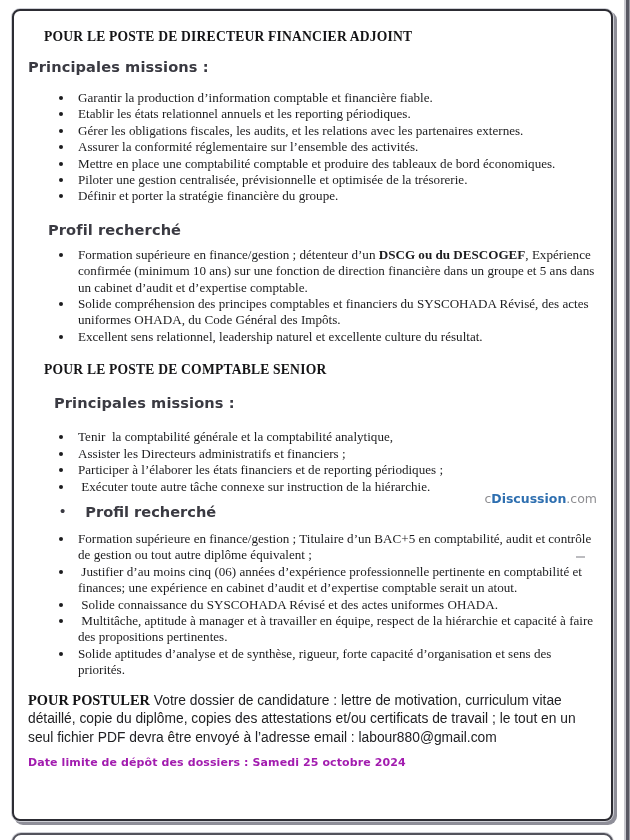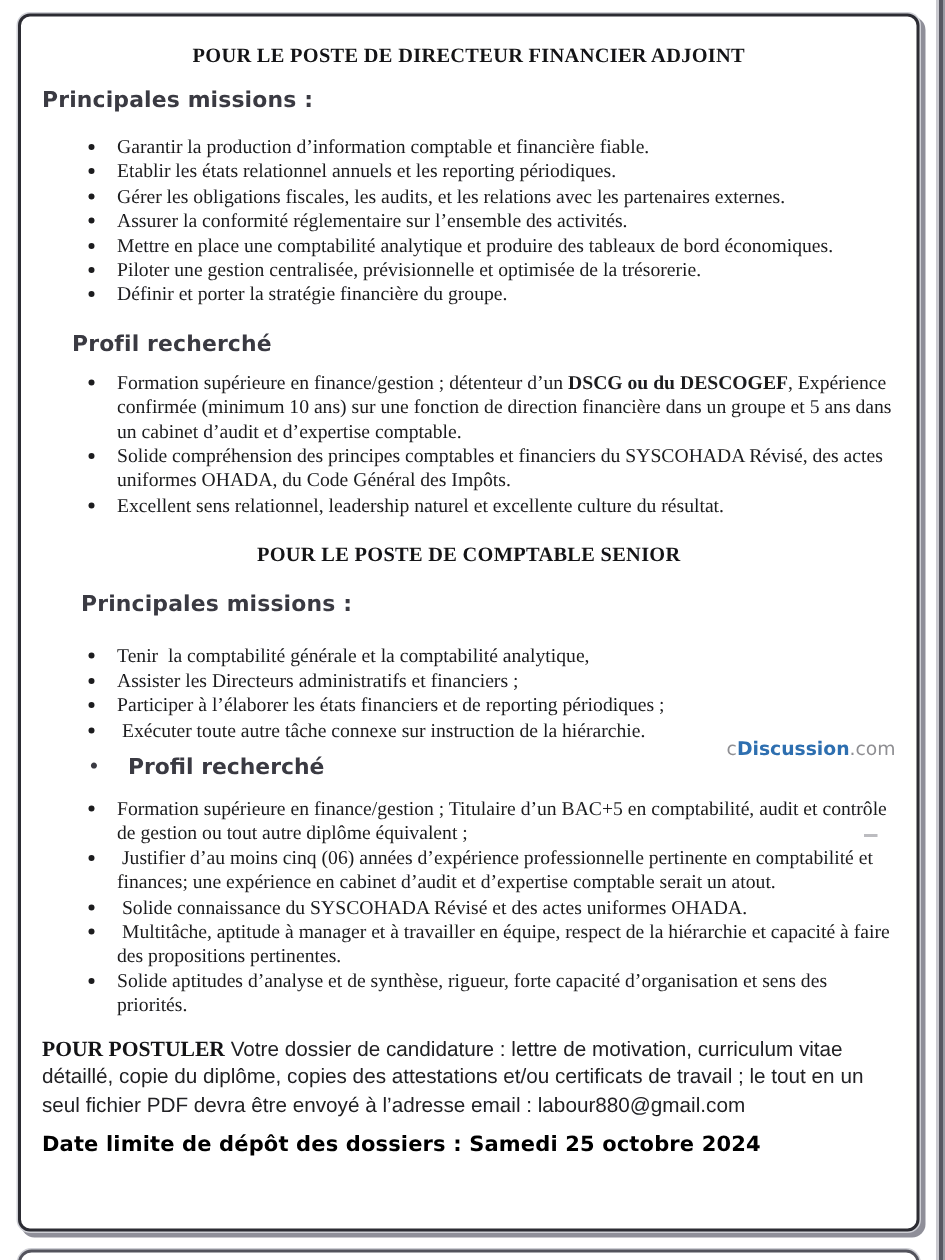--- a/index.html
+++ b/index.html
@@ -37,21 +37,21 @@
     font-size:27px;letter-spacing:1px;color:#f7d0a6;
   }
   .wm-disc{
     position:absolute;right:14px;top:452px;z-index:2;
     font-family:"DejaVu Sans", sans-serif;font-size:12.5px;color:#8e8e92;margin-top:28px;
   }
   .wm-disc .blue{color:#2e6fb0;font-weight:600;}
   .content{position:relative;z-index:1;}
   
   .intro{margin:2px 0 0;font-size:13.2px;line-height:16.5px;white-space:pre-wrap;}
-  .serif-head{margin:14px 16px 0;font-size:13.6px;font-weight:bold;letter-spacing:0.2px;color:#141416;text-align:center;}
+  .serif-head{margin:14px 16px 0;font-size:13.6px;font-weight:bold;letter-spacing:0.2px;color:#141416;}
   .sans-head{
     margin:13px 0 0;font-family:"DejaVu Sans", sans-serif;
     font-size:14.6px;font-weight:bold;color:#3a3a42;letter-spacing:0.1px;
   }
   .indent{margin-left:26px;}
   ul.bullets{margin:15px 0 0;padding-left:46px;list-style:disc;}
   ul.bullets li{
     font-size:13.1px;line-height:16.4px;padding-left:4px;margin:0;
     white-space:pre-wrap;color:#1c1c1e;
   }
@@ -65,42 +65,42 @@
   }
   .bullet-head::before{content:"\2022";font-family:"Liberation Serif",serif;
     font-size:15px;margin-right:20px;position:relative;top:-1px;}
   .apply{
     margin:12px 0 0;font-family:"Liberation Sans", sans-serif;
     font-size:13.8px;line-height:18.5px;color:#212124;white-space:pre-wrap;
   }
   .apply .lead{font-family:"Liberation Serif", serif;font-size:14.4px;font-weight:bold;color:#141416;}
   .deadline{
     margin:9px 0 0;font-family:"DejaVu Sans", sans-serif;
-    font-size:14px;font-weight:bold;color:#000000;letter-spacing:0.1px;
+    font-size:11px;font-weight:bold;color:#a21caf;letter-spacing:0.1px;
   }
 </style>
 </head>
 <body>
 
 <div class="main-box">
   <div class="wm-disc"><span>c</span><span class="blue">Discussion</span><span>.com</span></div>
 
   <div class="content">
 
 
     <h2 class="serif-head">POUR LE POSTE DE DIRECTEUR FINANCIER ADJOINT</h2>
 
     <h3 class="sans-head">Principales missions :</h3>
 
     <ul class="bullets">
       <li>Garantir la production d’information comptable et financière fiable.</li>
       <li>Etablir les états relationnel annuels et les reporting périodiques.</li>
       <li>Gérer les obligations fiscales, les audits, et les relations avec les partenaires externes.</li>
       <li>Assurer la conformité réglementaire sur l’ensemble des activités.</li>
-      <li><span class="blk">Mettre en place une comptabilité analytique et produire des tableaux de bord économiques.</span></li>
+      <li><span class="blk">Mettre en place une comptabilité comptable et produire des tableaux de bord économiques.</span></li>
       <li>Piloter une gestion centralisée, prévisionnelle et optimisée de la trésorerie.</li>
       <li>Définir et porter la stratégie financière du groupe.</li>
     </ul>
 
     <h3 class="sans-head" style="margin-top:16px;margin-left:20px;">Profil recherché</h3>
 
     <ul class="bullets mt9">
       <li><span>Formation supérieure en finance/gestion ; détenteur d’un </span><strong>DSCG ou du DESCOGEF</strong><span>, Expérience confirmée (minimum 10 ans) sur une fonction de direction financière dans un groupe et 5 ans dans un cabinet d’audit et d’expertise comptable.</span></li>
       <li>Solide compréhension des principes comptables et financiers du SYSCOHADA Révisé, des actes uniformes OHADA, du Code Général des Impôts.</li>
       <li>Excellent sens relationnel, leadership naturel et excellente culture du résultat.</li>

